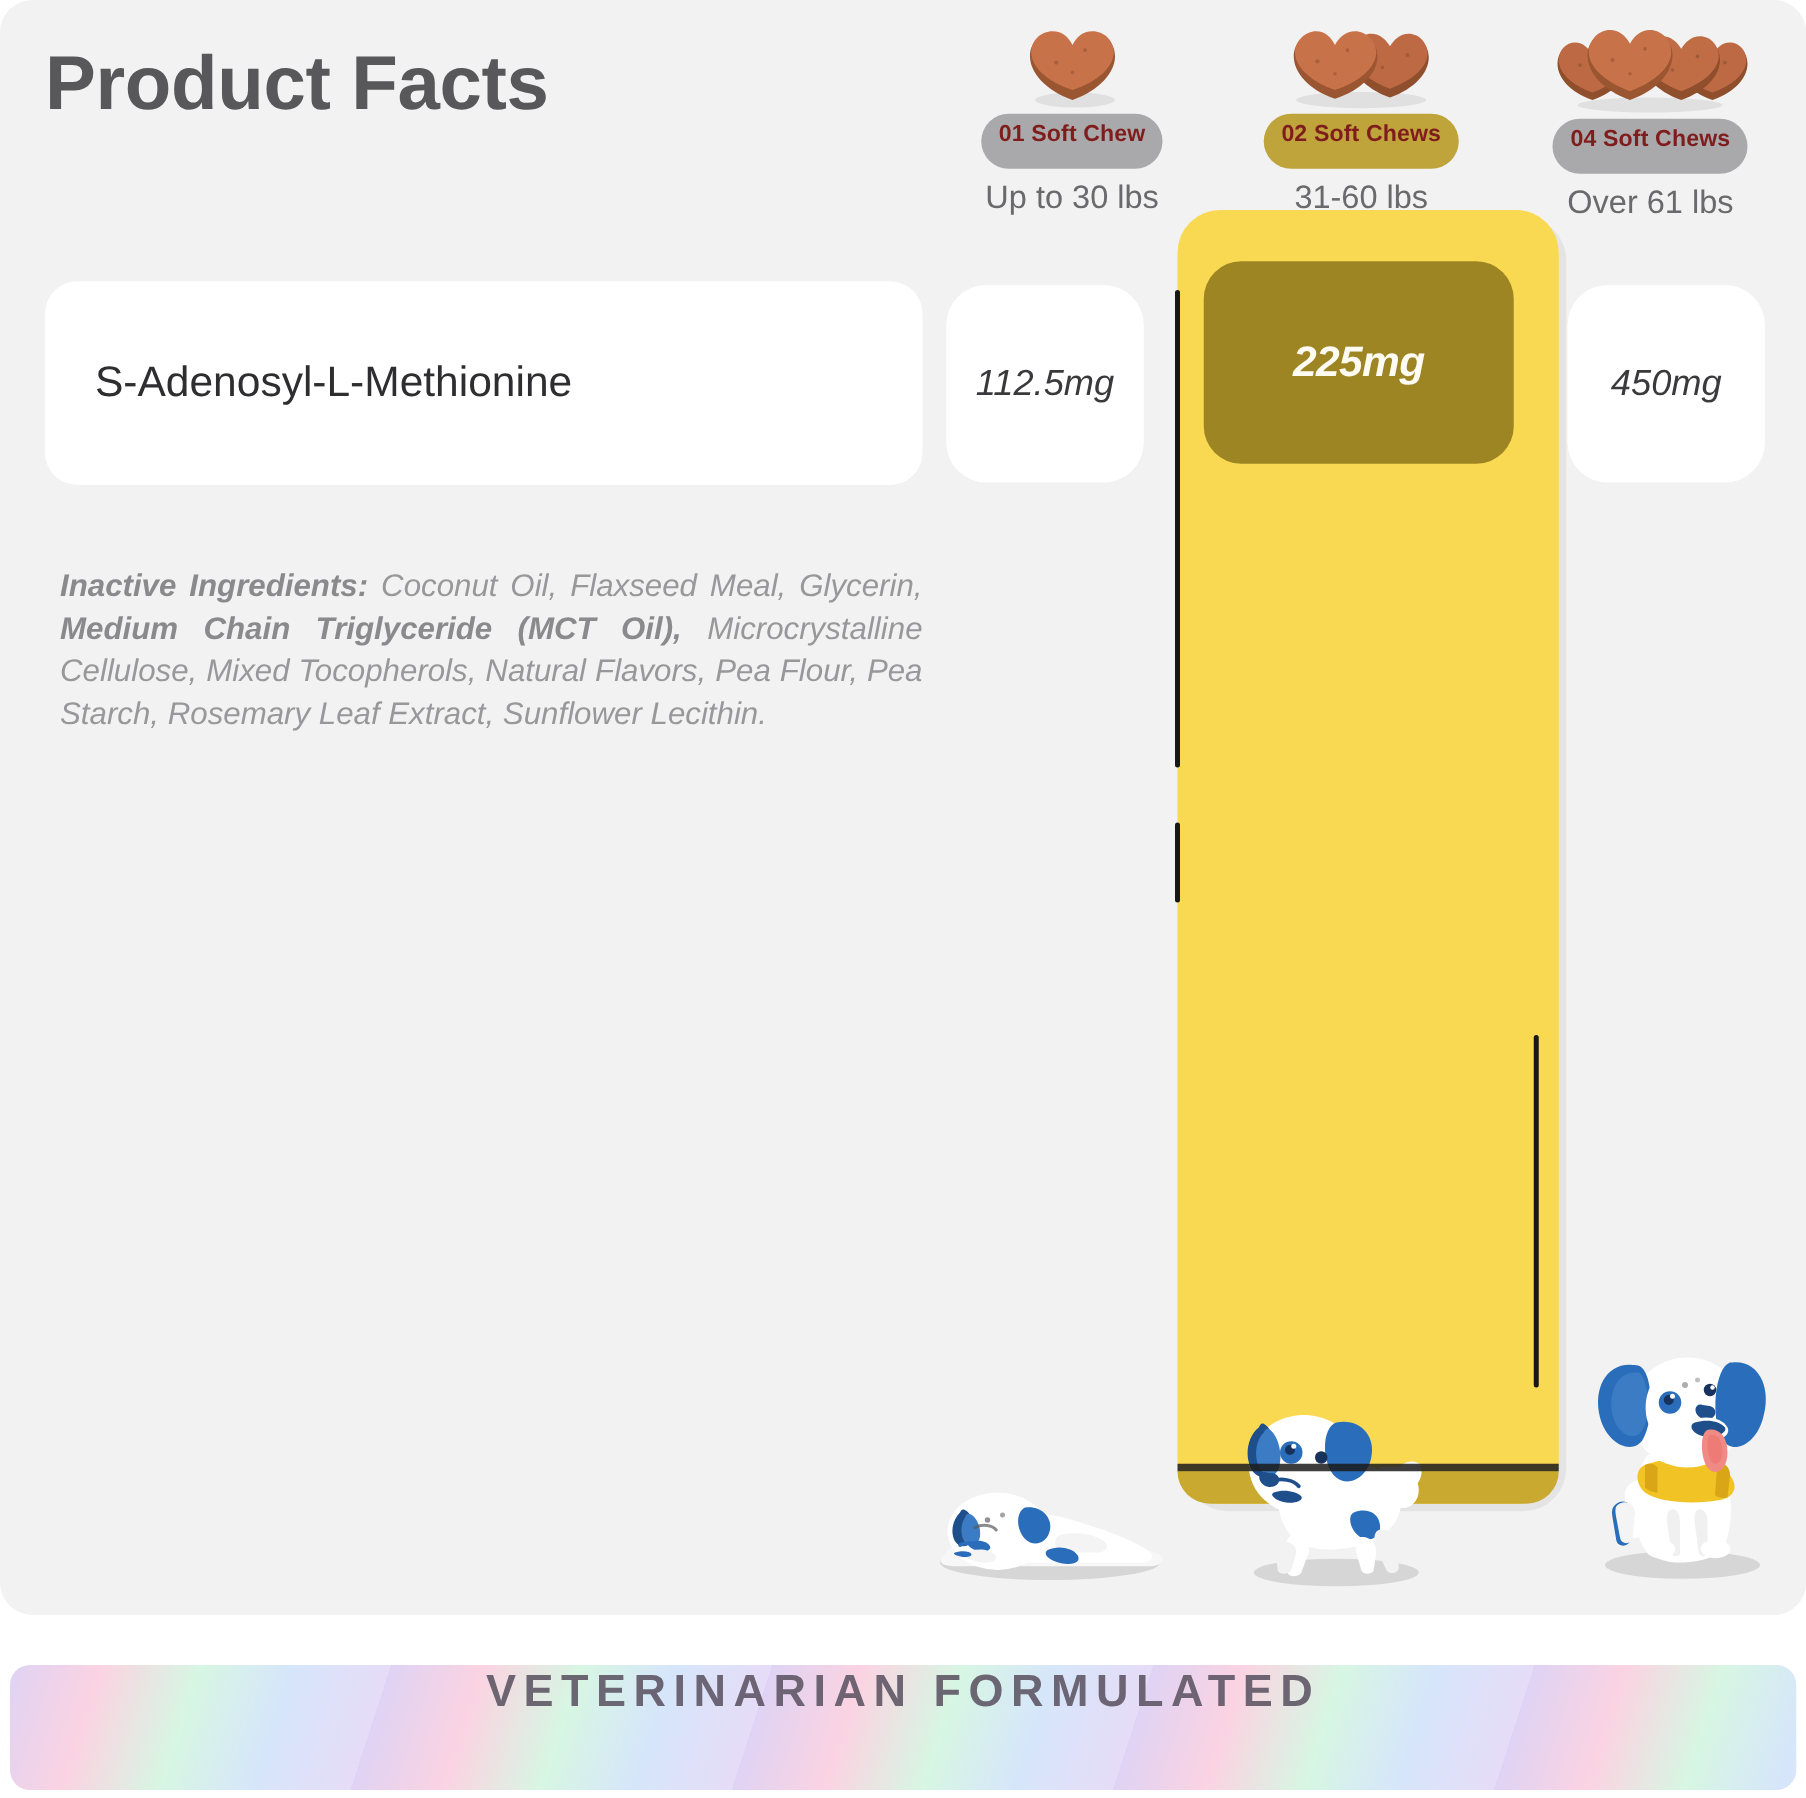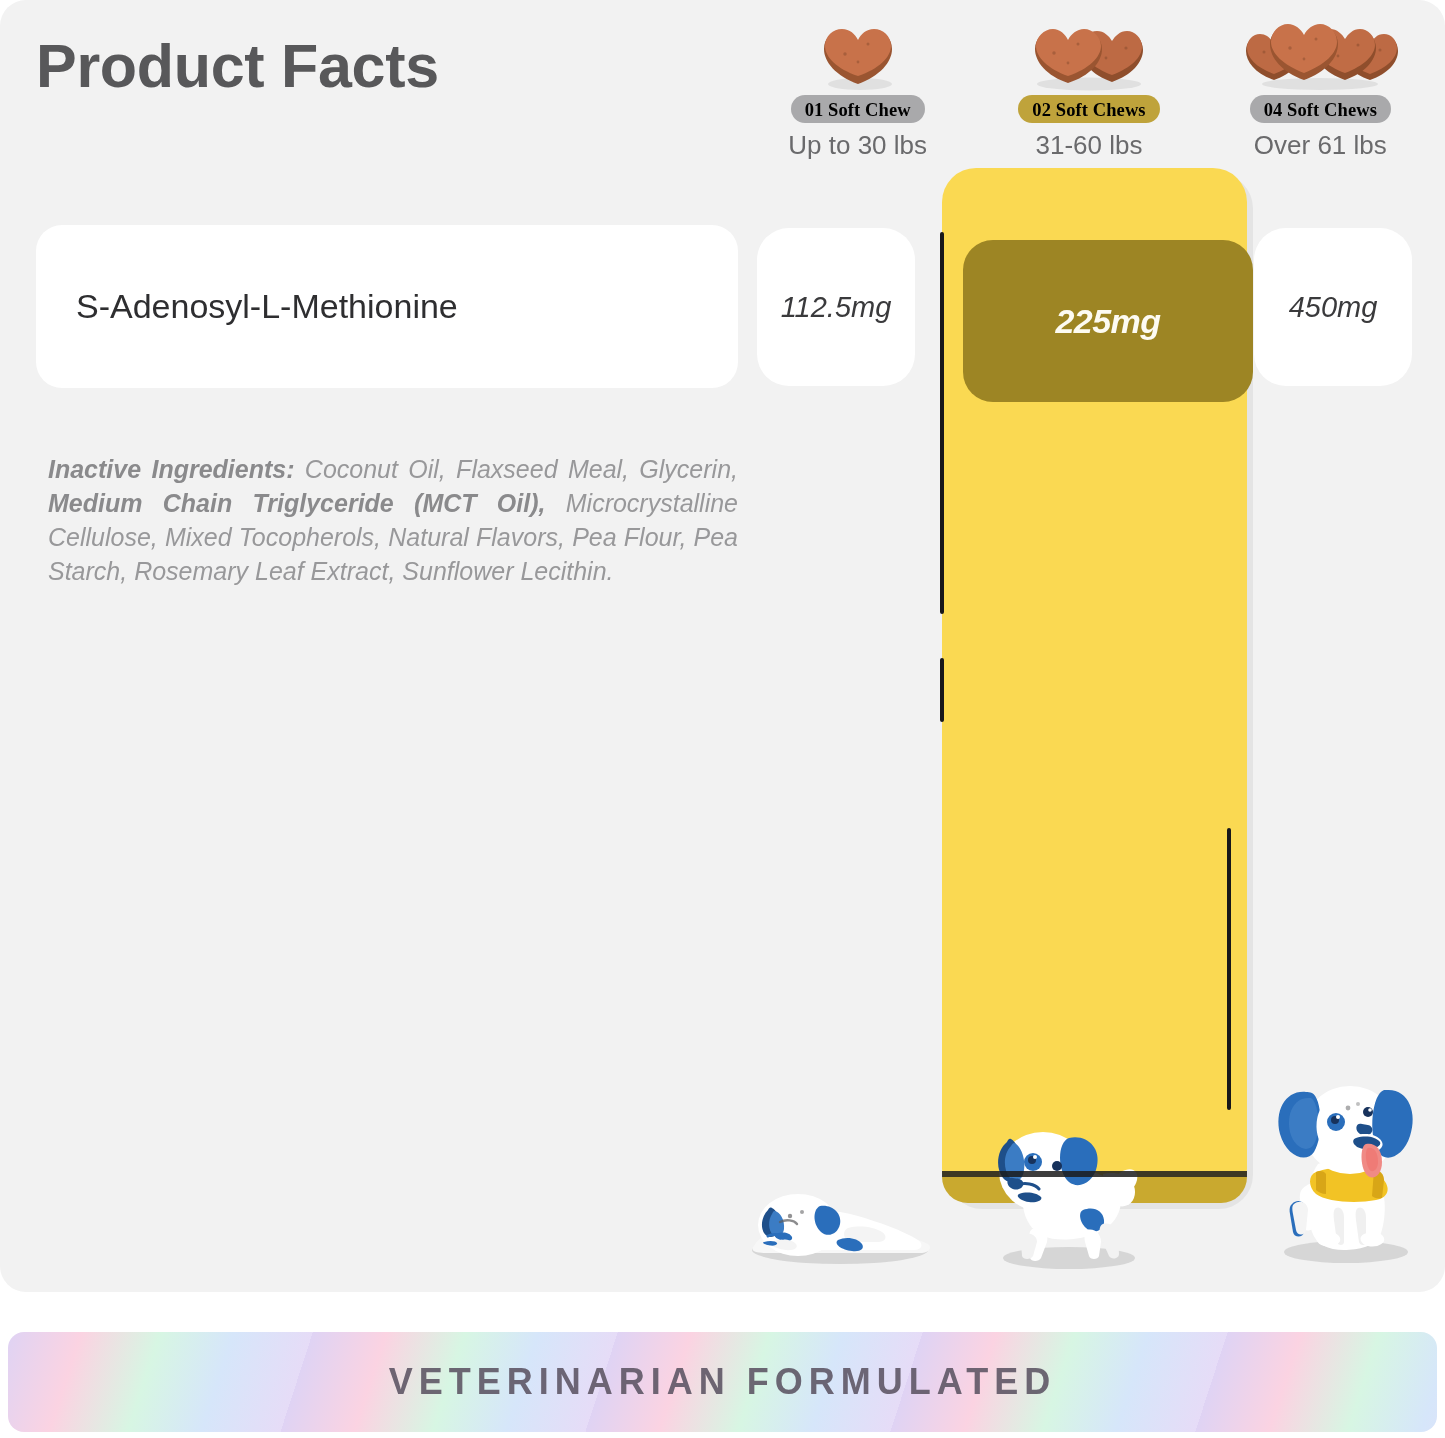--- a/index.html
+++ b/index.html
@@ -110,29 +110,28 @@
   }
   .col-head {
     flex: 1 1 0;
     display: flex;
     flex-direction: column;
     align-items: center;
   }
   .chew-art { height: 78px; display: flex; align-items: flex-end; justify-content: center; }
   .pill {
     margin-top: 3px;
-    padding: 5px 14px 2px;
+    padding: 5px 14px 17px;
     border-radius: 999px;
     font-size: 18.5px;
     font-weight: bold;
-    color: #000000;
+    color: #7f1d1d;
     background: #a9a9ab;
     white-space: nowrap;
     letter-spacing: 0.1px;
-    font-family: Liberation Serif, serif;
   }
   .pill.accent { background: #bfa33b; }
   .weight {
     margin-top: 7px;
     font-size: 26px;
     font-weight: 500;
     color: #6a6a6c;
     white-space: nowrap;
   }
 
@@ -172,22 +171,22 @@
     font-size: 29px;
     color: #3a3a3c;
     font-weight: 400;
     white-space: nowrap;
     font-style: italic;
   }
 
   .dose-card.highlight {
     position: absolute;
     left: 963px;
-    top: 240px;
-    width: 290px;
+    top: 209px;
+    width: 248px;
     height: 162px;
     background: #9d8524;
     border-radius: 30px;
     display: flex;
     align-items: center;
     justify-content: center;
   }
   .dose-card.highlight .dose-val {
     color: #fdfbf2;
     font-size: 34px;
@@ -219,21 +218,20 @@
   
   .banner {
     position: absolute;
     left: 8px;
     top: 1332px;
     width: 1429px;
     height: 100px;
     border-radius: 16px;
     overflow: hidden;
     display: flex;
-    align-items: center;
     justify-content: center;
     background:
       repeating-linear-gradient(
         108deg,
         #dfd3f4 0px,
         #fbd3e2 70px,
         #d7f6e3 145px,
         #d6e6fa 215px,
         #e6dcf7 290px
       );

